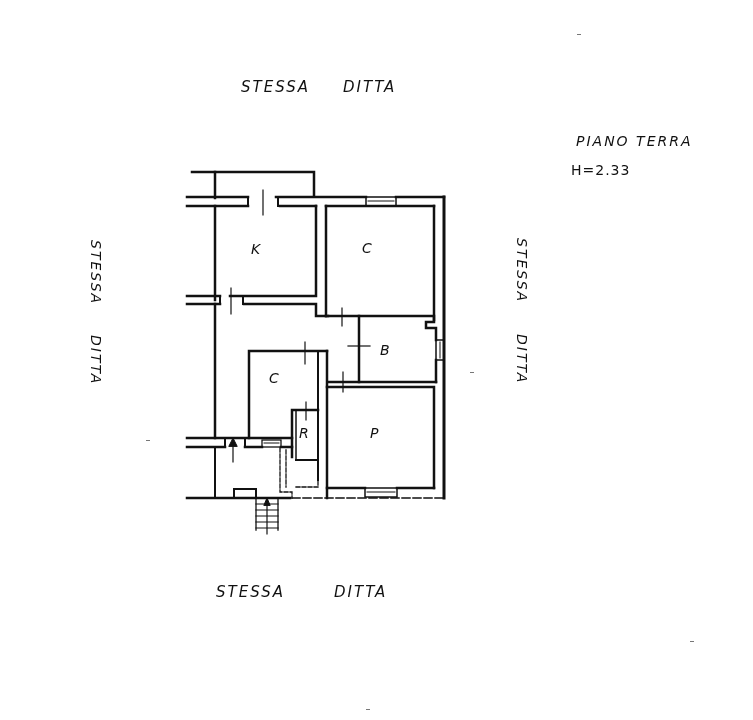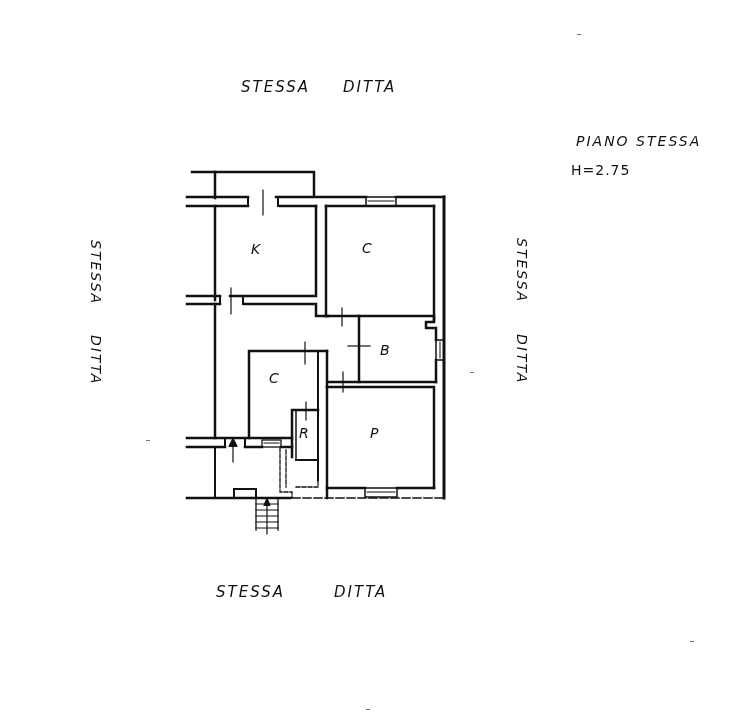--- a/index.html
+++ b/index.html
@@ -95,22 +95,22 @@
     <path d="M256 498 L256 530 M278 498 L278 530" stroke-width="1.3"></path>
     <path d="M256 504 L278 504 M256 510 L278 510 M256 516 L278 516 M256 522 L278 522 M256 528 L278 528" stroke-width="1.2"></path>
     <path d="M267 534 L267 500" stroke-width="1.2"></path>
     <path d="M264 505 L267 498 L270 505 Z" fill="#111" stroke-width="1"></path>
   </g>
 </svg>
 
 <div class="lbl" style="left:241px; top:78px;">STESSA</div>
 <div class="lbl" style="left:343px; top:78px;">DITTA</div>
 
-<div class="lbl" style="left:576px; top:133px; font-size:14px;">PIANO   STESSA</div>
-<div class="lbl" style="left:571px; top:162px; font-size:14px; letter-spacing:1px; font-style:normal;">H=2.75</div>
+<div class="lbl" style="left:576px; top:133px; font-size:14px;">PIANO   TERRA</div>
+<div class="lbl" style="left:571px; top:162px; font-size:14px; letter-spacing:1px; font-style:normal;">H=2.33</div>
 
 <div class="vlbl" style="left:88px; top:240px;">STESSA</div>
 <div class="vlbl" style="left:88px; top:335px;">DITTA</div>
 
 <div class="vlbl" style="left:514px; top:238px;">STESSA</div>
 <div class="vlbl" style="left:514px; top:334px;">DITTA</div>
 
 <div class="lbl" style="left:216px; top:583px;">STESSA</div>
 <div class="lbl" style="left:334px; top:583px;">DITTA</div>
 

